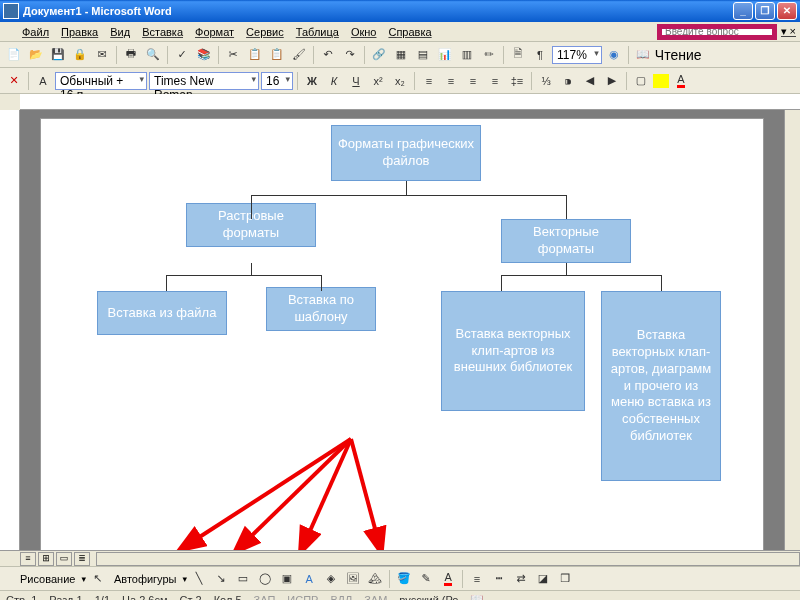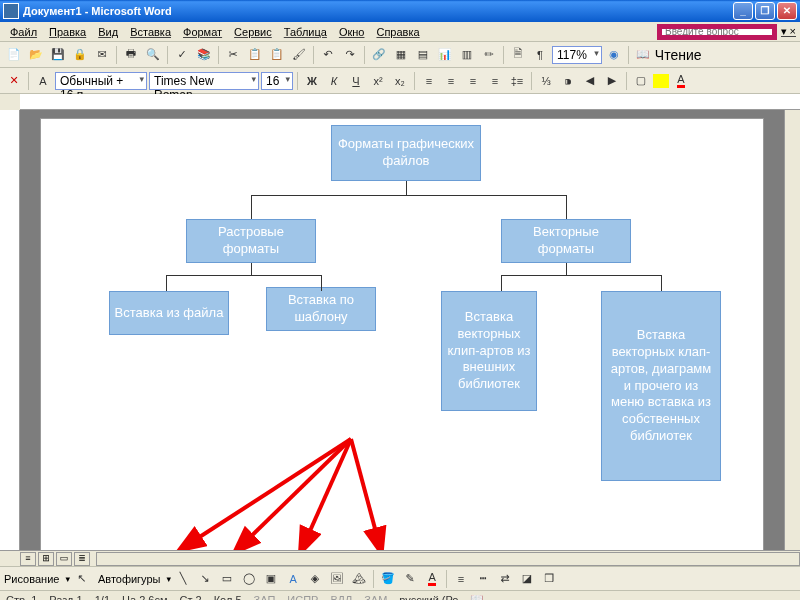--- a/index.html
+++ b/index.html
@@ -2,39 +2,39 @@
 <html><head>
 <meta charset="utf-8">
 <style>
 *{box-sizing:border-box;margin:0;padding:0;font-family:Tahoma,Arial,sans-serif;font-size:11px}
 body{width:800px;height:600px;overflow:hidden;background:#ece9d8}
 .titlebar{height:22px;background:linear-gradient(#0a5bcc,#3d91f5 8%,#0a5bcc);display:flex;align-items:center;padding:0 3px;color:#fff}
 .titlebar .ico{width:16px;height:16px;background:#3a6ea5;margin-right:4px;border:1px solid #fff}
 .titlebar .ttl{flex:1;font-weight:bold}
 .titlebar .wbtn{width:20px;height:18px;margin-left:2px;background:linear-gradient(#6fa1e6,#3d72c9);border:1px solid #fff;border-radius:3px;color:#fff;text-align:center;line-height:15px;font-weight:bold;font-size:10px}
 .titlebar .close{background:linear-gradient(#e68282,#c93d3d)}
-.menubar{height:20px;background:#ece9d8;border-bottom:1px solid #c0c0b0;display:flex;align-items:center;padding-left:4px}
+.menubar{height:20px;background:#ece9d8;border-bottom:1px solid #c0c0b0;display:flex;align-items:center;padding-left:16px}
 .menubar span{padding:2px 6px;text-decoration:underline;text-decoration-color:#444}
 .menubar .ask{margin-left:auto;width:120px;height:16px;border:5px solid #be185d;background:#fff;color:#aaa;padding:1px 3px;font-size:10px}
 .toolbar{height:26px;background:#efecde;border-bottom:1px solid #c0c0b0;display:flex;align-items:center;padding:0 4px;gap:2px}
 .tb{width:20px;height:20px;border:1px solid transparent;display:flex;align-items:center;justify-content:center;font-size:11px;color:#333}
 .sep{width:1px;height:18px;background:#c0c0b0;margin:0 2px}
 .combo{height:18px;border:1px solid #7a96df;background:#fff;padding:1px 14px 1px 4px;font-size:12px;position:relative}
 .combo::after{content:"▾";position:absolute;right:2px;top:1px;color:#555;font-size:9px}
 .ruler{height:16px;background:#fff;border-bottom:1px solid #999;position:relative}
 .ruler-v{width:20px;background:#fff;border-right:1px solid #999}
 .workarea{display:flex;height:440px;background:#7d7d7d}
 .page{flex:1;background:#7d7d7d;overflow:auto;position:relative}
 .paper{background:#fff;margin:8px 20px;min-height:440px;position:relative;border:1px solid #999}
 .box{position:absolute;background:#9fc5e8;border:1px solid #6a9cd4;color:#fff;text-align:center;display:flex;align-items:center;justify-content:center;padding:4px;font-size:13px;line-height:1.3}
 .conn{position:absolute;background:#333}
 .scrollv{width:16px;background:#ece9d8;border-left:1px solid #999}
 .tabstrip{height:16px;background:#ece9d8;border-top:1px solid #999;display:flex;align-items:center;padding-left:20px;gap:2px}
 .tabstrip .t{width:16px;height:14px;border:1px solid #999;background:#ece9d8;font-size:9px;text-align:center}
-.drawbar{height:24px;background:#efecde;border-top:1px solid #c0c0b0;display:flex;align-items:center;padding:0 0;gap:2px}
+.drawbar{height:24px;background:#efecde;border-top:1px solid #c0c0b0;display:flex;align-items:center;padding:0 16px;gap:2px}
 .statusbar{height:18px;background:#ece9d8;border-top:1px solid #c0c0b0;display:flex;align-items:center;padding:0 6px;gap:12px;font-size:10px;color:#333}
 .statusbar .dim{color:#999}
 svg.redarrows{position:absolute;left:0;top:0;pointer-events:none}
 </style>
 </head>
 <body>
 
 <div class="titlebar">
   <div class="ico"></div>
   <div class="ttl">Документ1 - Microsoft Word</div>
@@ -133,25 +133,25 @@
 </div>
 
 <div class="ruler" style="margin-left:20px"></div>
 
 <div class="workarea">
   <div class="ruler-v"></div>
   <div class="page">
     <div class="paper">
 
       <div class="box" style="left:290px;top:6px;width:150px;height:56px">Форматы графических файлов</div>
-      <div class="box" style="left:145px;top:100px;width:130px;height:44px">Растровые форматы</div>
+      <div class="box" style="left:145px;top:84px;width:130px;height:44px">Растровые форматы</div>
       <div class="box" style="left:460px;top:100px;width:130px;height:44px">Векторные форматы</div>
-      <div class="box" style="left:68px;top:172px;width:120px;height:44px">Вставка из файла</div>
+      <div class="box" style="left:56px;top:172px;width:130px;height:44px">Вставка из файла</div>
       <div class="box" style="left:225px;top:168px;width:110px;height:44px">Вставка по шаблону</div>
-      <div class="box" style="left:400px;top:172px;width:96px;height:120px">Вставка векторных клип-артов из внешних библиотек</div>
+      <div class="box" style="left:400px;top:172px;width:144px;height:120px">Вставка векторных клип-артов из внешних библиотек</div>
       <div class="box" style="left:560px;top:172px;width:120px;height:190px">Вставка векторных клап-артов, диаграмм и прочего из меню вставка из собственных библиотек</div>
 
       <div class="conn" style="left:365px;top:62px;width:1px;height:14px"></div>
       <div class="conn" style="left:210px;top:76px;width:315px;height:1px"></div>
       <div class="conn" style="left:210px;top:76px;width:1px;height:24px"></div>
       <div class="conn" style="left:525px;top:76px;width:1px;height:24px"></div>
       <div class="conn" style="left:210px;top:144px;width:1px;height:12px"></div>
       <div class="conn" style="left:125px;top:156px;width:155px;height:1px"></div>
       <div class="conn" style="left:125px;top:156px;width:1px;height:16px"></div>
       <div class="conn" style="left:280px;top:156px;width:1px;height:16px"></div>

